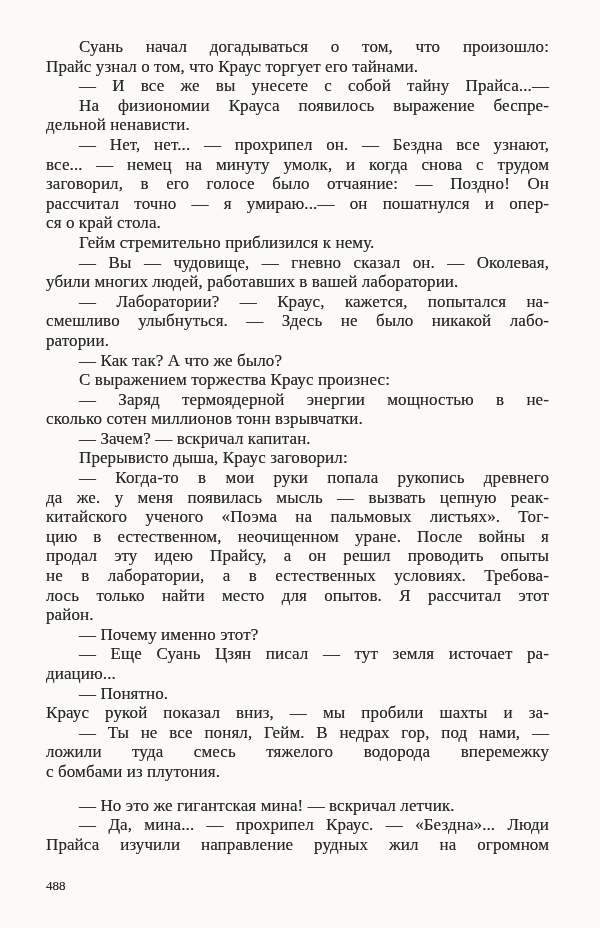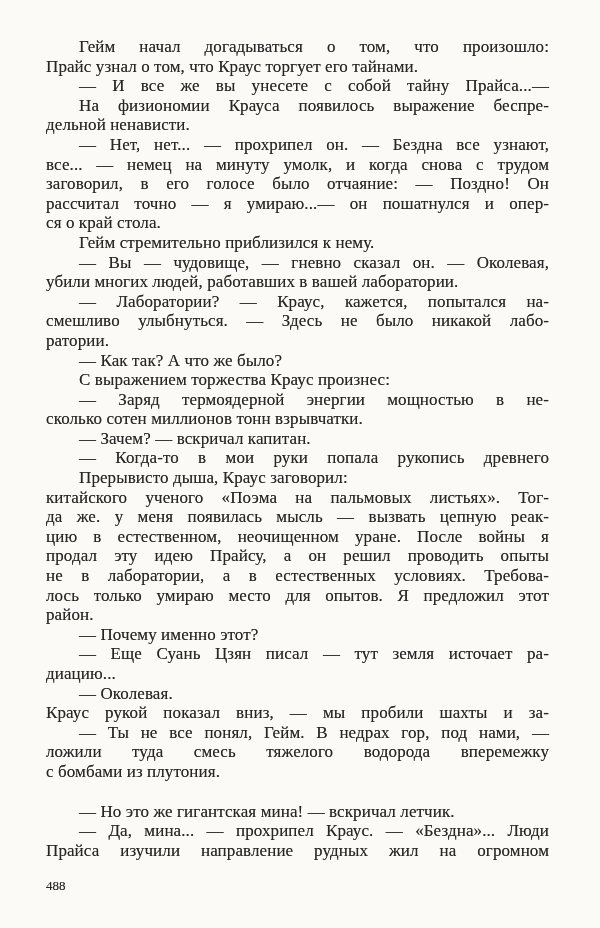--- a/index.html
+++ b/index.html
@@ -39,71 +39,71 @@
     text-align-last:left;
     white-space:normal;
   }
   .line.just{
     text-align-last:justify;
   }
   .line.indent{
     text-indent:33px;
   }
   .line.gap{
-    margin-top:20px;
+    margin-top:14px;
   }
   .page-number{
     position:absolute;
     left:46px;
     top:876px;
     font-size:13px;
     line-height:19.6px;
     color:var(--ink);
     text-shadow:0 0 0.4px rgba(40,40,40,0.55);
   }
 </style>
 </head>
 <body>
 
 <div class="page">
   <div class="text-block">
-      <div class="line indent just">Гейм начал догадываться о том, что произошло:</div>
+      <div class="line indent just">Суань начал догадываться о том, что произошло:</div>
       <div class="line">Прайс узнал о том, что Краус торгует его тайнами.</div>
       <div class="line indent just">— И все же вы унесете с собой тайну Прайса...—</div>
       <div class="line indent just">На физиономии Крауса появилось выражение беспре-</div>
       <div class="line">дельной ненависти.</div>
       <div class="line indent just">— Нет, нет... — прохрипел он. — Бездна все узнают,</div>
       <div class="line just">все... — немец на минуту умолк, и когда снова с трудом</div>
       <div class="line just">заговорил, в его голосе было отчаяние: — Поздно! Он</div>
       <div class="line just">рассчитал точно — я умираю...— он пошатнулся и опер-</div>
       <div class="line">ся о край стола.</div>
       <div class="line indent">Гейм стремительно приблизился к нему.</div>
       <div class="line indent just">— Вы — чудовище, — гневно сказал он. — Околевая,</div>
       <div class="line">убили многих людей, работавших в вашей лаборатории.</div>
       <div class="line indent just">— Лаборатории? — Краус, кажется, попытался на-</div>
       <div class="line just">смешливо улыбнуться. — Здесь не было никакой лабо-</div>
       <div class="line">ратории.</div>
       <div class="line indent">— Как так? А что же было?</div>
       <div class="line indent">С выражением торжества Краус произнес:</div>
       <div class="line indent just">— Заряд термоядерной энергии мощностью в не-</div>
       <div class="line">сколько сотен миллионов тонн взрывчатки.</div>
       <div class="line indent">— Зачем? — вскричал капитан.</div>
+      <div class="line indent">Прерывисто дыша, Краус заговорил:</div>
       <div class="line indent just">— Когда-то в мои руки попала рукопись древнего</div>
-      <div class="line indent">Прерывисто дыша, Краус заговорил:</div>
+      <div class="line just">да же. у меня появилась мысль — вызвать цепную реак-</div>
       <div class="line just">китайского ученого «Поэма на пальмовых листьях». Тог-</div>
-      <div class="line just">да же. у меня появилась мысль — вызвать цепную реак-</div>
       <div class="line just">цию в естественном, неочищенном уране. После войны я</div>
       <div class="line just">продал эту идею Прайсу, а он решил проводить опыты</div>
       <div class="line just">не в лаборатории, а в естественных условиях. Требова-</div>
-      <div class="line just">лось только умираю место для опытов. Я предложил этот</div>
+      <div class="line just">лось только найти место для опытов. Я рассчитал этот</div>
       <div class="line">район.</div>
       <div class="line indent">— Почему именно этот?</div>
       <div class="line indent just">— Еще Суань Цзян писал — тут земля источает ра-</div>
       <div class="line">диацию...</div>
-      <div class="line indent">— Околевая.</div>
+      <div class="line indent">— Понятно.</div>
       <div class="line just">Краус рукой показал вниз, — мы пробили шахты и за-</div>
       <div class="line indent just">— Ты не все понял, Гейм. В недрах гор, под нами, —</div>
       <div class="line just">ложили туда смесь тяжелого водорода вперемежку</div>
       <div class="line">с бомбами из плутония.</div>
       <div class="line indent gap">— Но это же гигантская мина! — вскричал летчик.</div>
       <div class="line indent just">— Да, мина... — прохрипел Краус. — «Бездна»... Люди</div>
       <div class="line just">Прайса изучили направление рудных жил на огромном</div>
     </div>
   <div class="page-number">488</div>
 </div>

